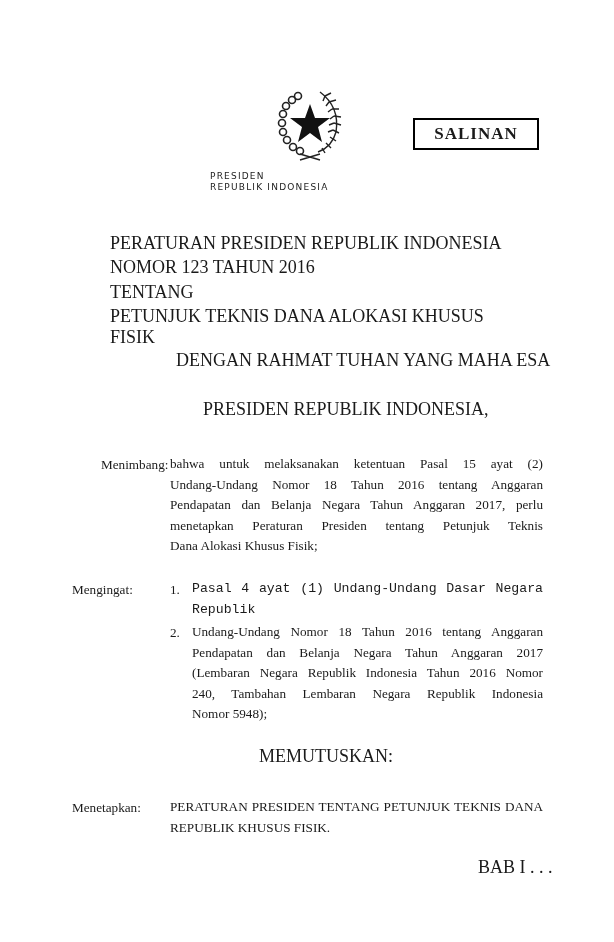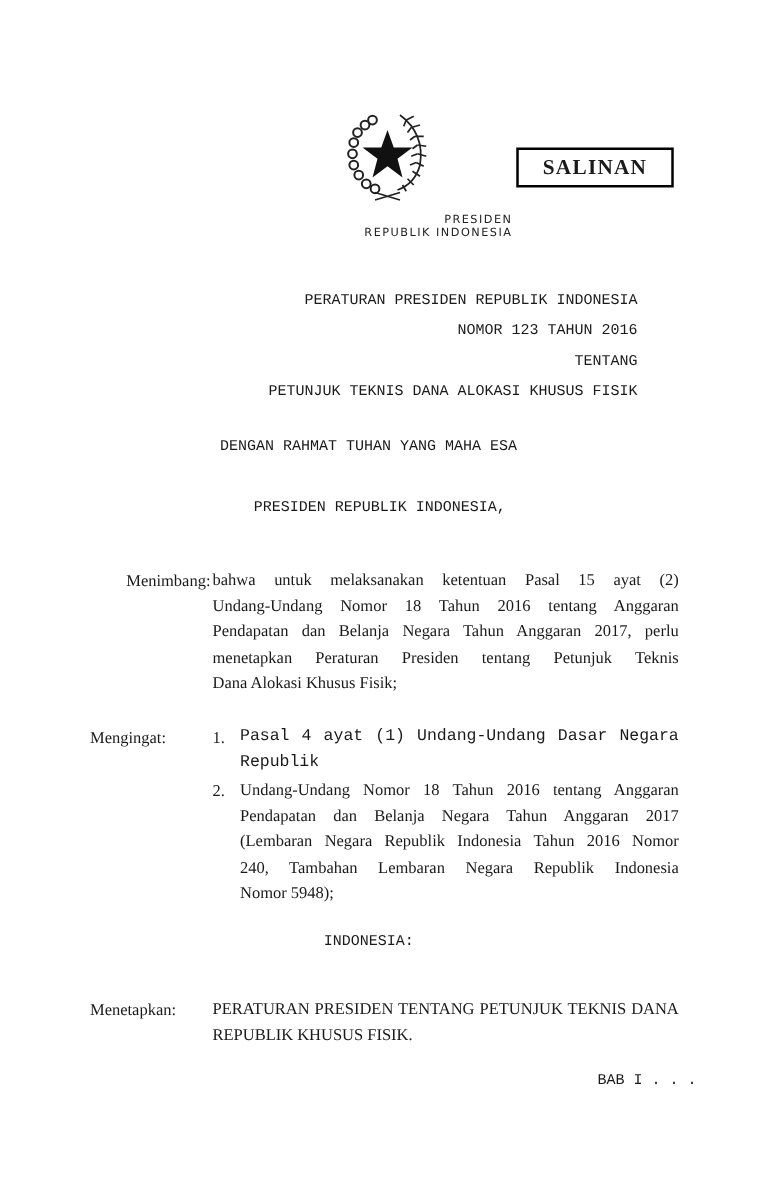--- a/index.html
+++ b/index.html
@@ -1,19 +1,19 @@
 <!DOCTYPE html>
 <html><head>
 <meta charset="utf-8">
 <style>
   html, body { margin:0; padding:0; background:#ffffff; }
   body { width:614px; height:942px; position:relative; overflow:hidden; font-family:"DejaVu Serif","Liberation Serif",serif; color:#1a1a1a; }
   .abs { position:absolute; }
-  .serif { font-family:Liberation Mono, monospace; font-size:12px; }
-  .center { text-align:right; }
+  .serif { font-family:Liberation Serif, serif; font-size:18px; }
+  .center { text-align:left; }
   .emblem { left:270px; top:82px; width:80px; height:80px; }
   .salinan { left:413px; top:118px; width:126px; height:32px; border:2px solid #000000; box-sizing:border-box; font-family:"Liberation Serif",serif; font-weight:bold; font-size:17px; letter-spacing:1px; display:flex; align-items:center; justify-content:center; }
   .presiden-sub { font-family:"DejaVu Sans","Liberation Sans",sans-serif; font-size:9px; letter-spacing:1.2px; line-height:11px; color:#222; }
   .label { font-family:"Liberation Serif",serif; font-size:13.2px; }
   .para { font-family:"Liberation Serif",serif; font-size:13.2px; line-height:20.5px; text-align:justify; text-align-last:left; }
   .list-num { font-family:"Liberation Serif",serif; font-size:13.2px; }
 </style>
 </head>
 <body>
 
@@ -77,21 +77,21 @@
 
 <div class="abs list-num" style="left:170px; top:625px;">2.</div>
 <div class="abs para" style="left:192px; top:622px; width:351px;">
   <div style="text-align-last:justify;">Undang-Undang Nomor 18 Tahun 2016 tentang Anggaran</div>
   <div style="text-align-last:justify;">Pendapatan dan Belanja Negara Tahun Anggaran 2017</div>
   <div style="text-align-last:justify;">(Lembaran Negara Republik Indonesia Tahun 2016 Nomor</div>
   <div style="text-align-last:justify;">240, Tambahan Lembaran Negara Republik Indonesia</div>
   <div>Nomor 5948);</div>
 </div>
 
-<div class="abs serif" style="left:259px; top:746px;">INDONESIA:</div>
+<div class="abs serif" style="left:259px; top:746px;">MEMUTUSKAN:</div>
 
 <div class="abs label" style="left:72px; top:800px;">Menetapkan:</div>
 <div class="abs para" style="left:170px; top:797px; width:373px;">
   <div style="text-align-last:justify;">PERATURAN PRESIDEN TENTANG PETUNJUK TEKNIS DANA</div>
   <div>REPUBLIK KHUSUS FISIK.</div>
 </div>
 
 <div class="abs serif" style="left:478px; top:857px;">BAB I . . .</div>
 
 </body></html>

